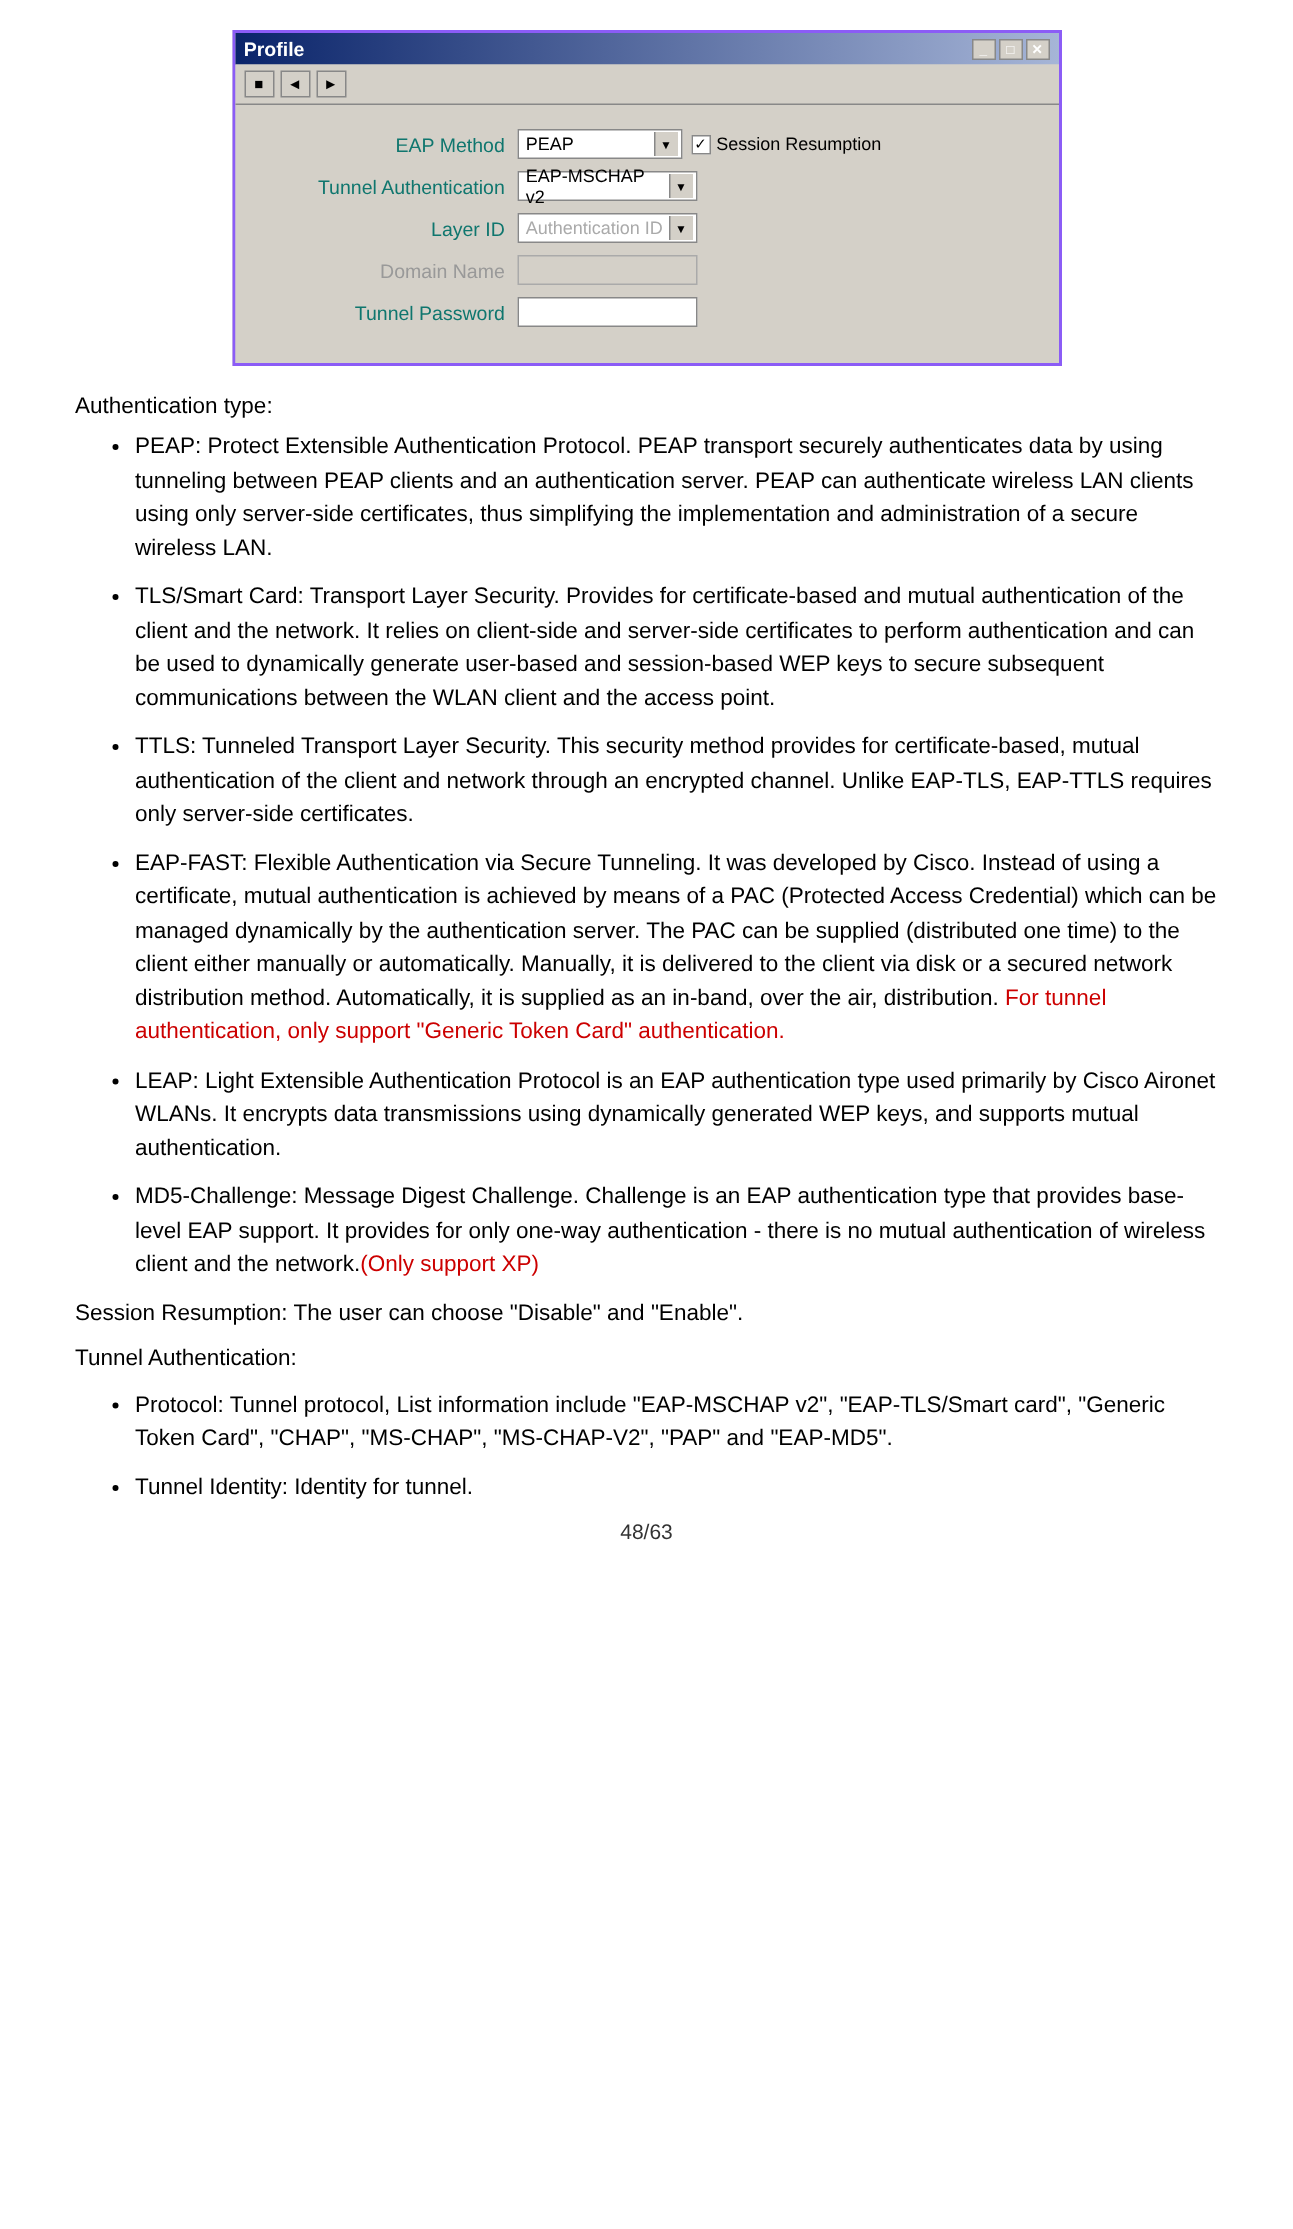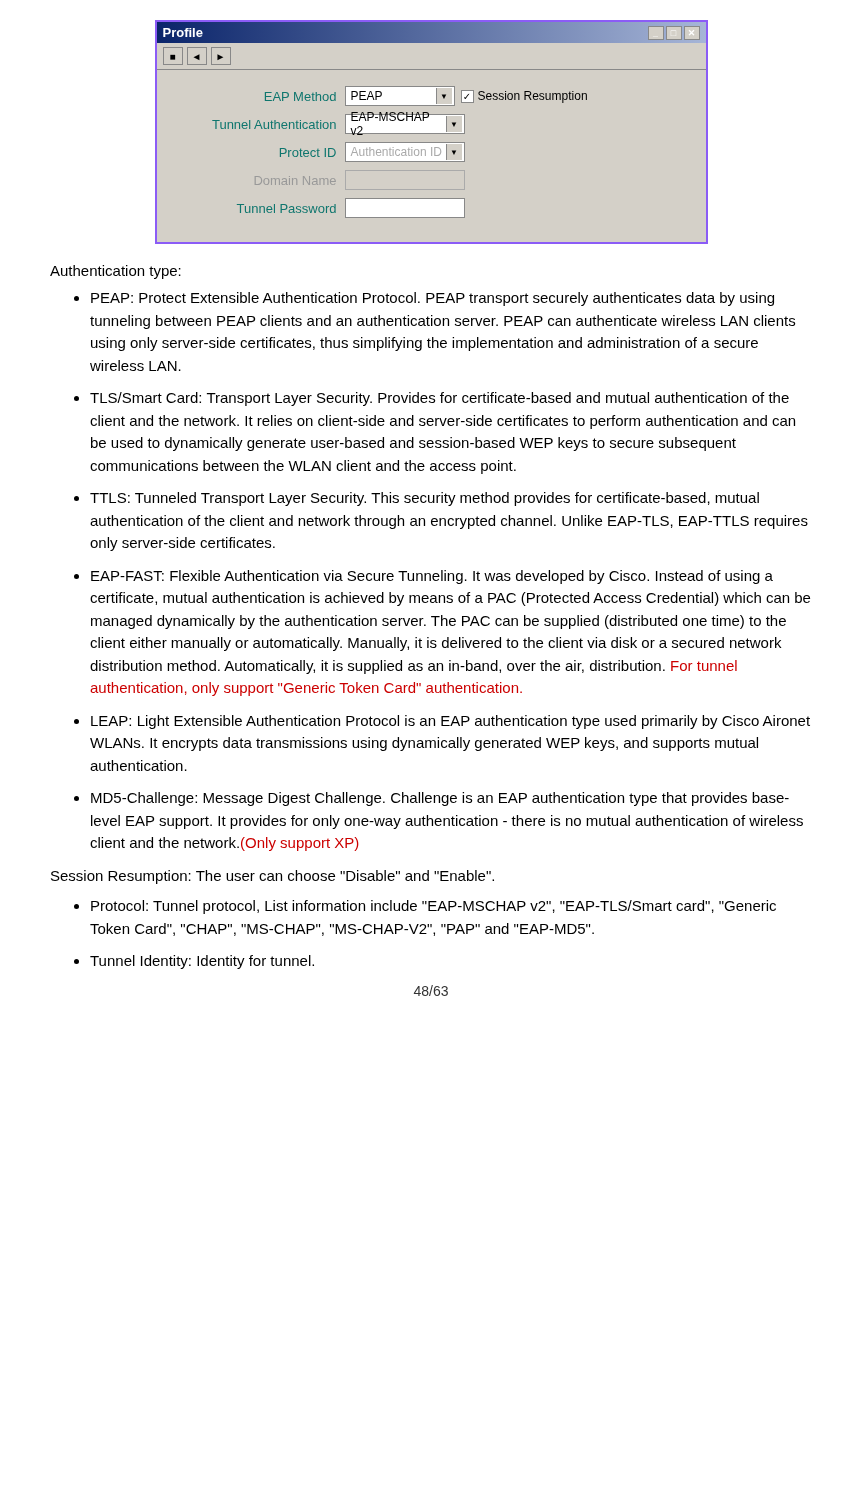--- a/index.html
+++ b/index.html
@@ -192,21 +192,21 @@
         <div class="form-label">Tunnel Authentication</div>
         <div class="form-control">
           <div class="win-select" style="width:120px; display:inline-flex;">
             <span style="flex:1; padding:0 3px;">EAP-MSCHAP v2</span>
             <div class="win-select-arrow">▼</div>
           </div>
         </div>
       </div>
 
       <div class="form-row">
-        <div class="form-label">Protect ID</div>
+        <div class="form-label">Layer ID</div>
         <div class="form-control">
           <div class="win-select" style="width:120px; display:inline-flex;">
             <span style="flex:1; padding:0 3px; color:#aaa;">Authentication ID</span>
             <div class="win-select-arrow">▼</div>
           </div>
         </div>
       </div>
 
       <div class="form-row">
         <div class="form-label form-label-disabled">Domain Name</div>
@@ -246,20 +246,21 @@
     <li>
       <span>LEAP: Light Extensible Authentication Protocol is an EAP authentication type used primarily by Cisco Aironet WLANs. It encrypts data transmissions using dynamically generated WEP keys, and supports mutual authentication.</span>
     </li>
     <li>
       <span>MD5-Challenge: Message Digest Challenge. Challenge is an EAP authentication type that provides base-level EAP support. It provides for only one-way authentication - there is no mutual authentication of wireless client and the network.</span><span class="highlight-red">(Only support XP)</span>
     </li>
   </ul>
 
   <div class="plain-text">Session Resumption: The user can choose "Disable" and "Enable".</div>
 
+  <div class="plain-text">Tunnel Authentication:</div>
 
   <ul class="auth-list">
     <li>
       <span>Protocol: Tunnel protocol, List information include "EAP-MSCHAP v2", "EAP-TLS/Smart card", "Generic Token Card", "CHAP", "MS-CHAP", "MS-CHAP-V2", "PAP" and "EAP-MD5".</span>
     </li>
     <li>
       <span>Tunnel Identity: Identity for tunnel.</span>
     </li>
   </ul>
 

